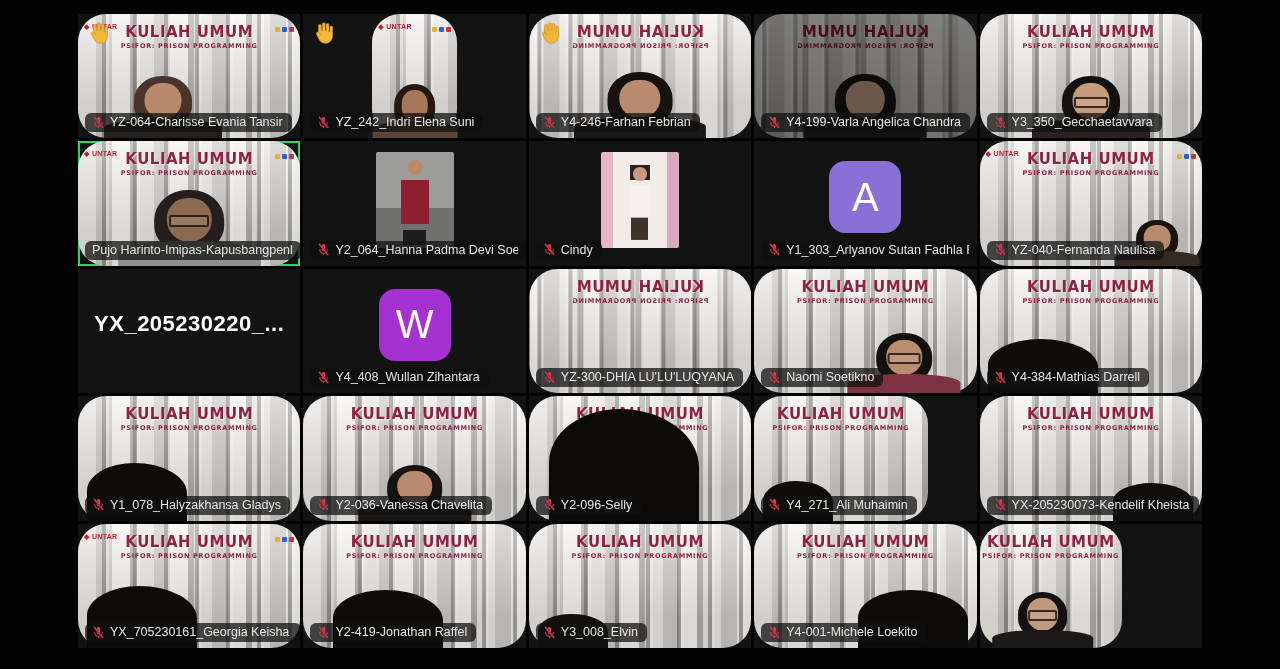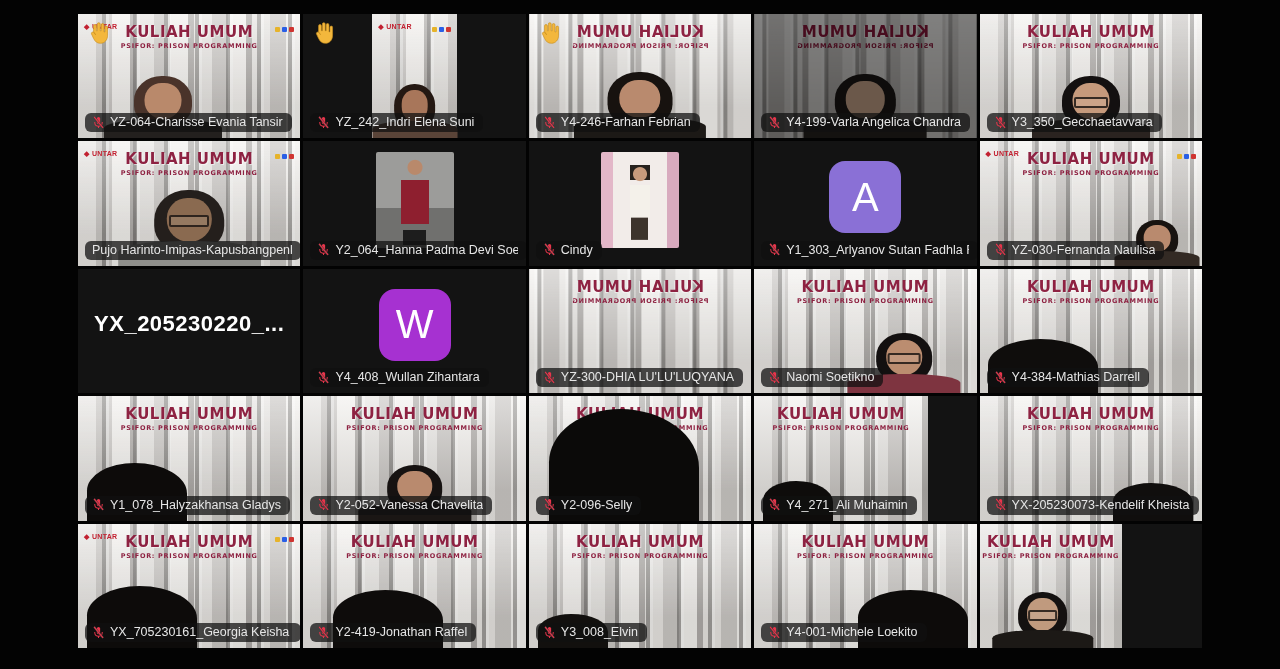--- a/index.html
+++ b/index.html
@@ -4,21 +4,21 @@
 <style>
   html,body{margin:0;padding:0;background:#000;width:1280px;height:669px;overflow:hidden;
     font-family:"Liberation Sans",sans-serif;}
   .stage{position:relative;width:1280px;height:669px;background:#030303;}
   .grid{position:absolute;left:78px;top:14px;width:1124px;height:634px;
     display:grid;grid-template-columns:repeat(5,1fr);grid-template-rows:repeat(5,1fr);gap:3px;}
   .tile{position:relative;background:#131313;overflow:hidden;}
   .tile.active{outline:2px solid #2ed46c;outline-offset:-2px;}
 
   
-  .video-area{position:absolute;top:0;bottom:0;left:0;right:0;}
+  .video-area{position:absolute;top:0;bottom:0;left:0;right:0;border-radius:28px;}
   .video-area.bars{background:
     linear-gradient(180deg, rgba(255,255,255,0.40), rgba(110,108,105,0.18) 75%),
     repeating-linear-gradient(90deg, rgba(70,68,66,0.0) 0 24px, rgba(70,68,66,0.50) 24px 28px, rgba(255,255,255,0.40) 28px 31px),
     repeating-linear-gradient(90deg, #e6e4e1 0 18px, #c7c4c1 18px 34px, #f2f0ed 34px 52px, #a8a5a2 52px 58px),
     #d9d7d4;}
   .video-area.mirrored{transform:scaleX(-1);}
   .video-area.dim{filter:brightness(0.52) contrast(1.05);}
   .v-center-strip{left:31%;right:31%;}
   .v-left-strip{left:0;right:36%;}
   .v-wide-left{left:0;right:22%;}
@@ -332,21 +332,21 @@
 
     <div class="label">
       <span class="mic">
         <svg viewBox="0 0 16 16" width="13" height="13">
           <path fill="#e8354b" d="M8 1.2a2 2 0 0 1 2 2V8a2 2 0 1 1-4 0V3.2a2 2 0 0 1 2-2z"></path>
           <path fill="#e8354b" d="M4 7.3v.7a4 4 0 0 0 8 0v-.7h1.2V8a5.2 5.2 0 0 1-4.6 5.1v1.7H7.4v-1.7A5.2 5.2 0 0 1 2.8 8v-.7z"></path>
           <path stroke="#3a3a3a" stroke-width="2.4" fill="none" d="M2.6 1.1l11 13.4"></path>
           <path stroke="#e8354b" stroke-width="1.4" fill="none" d="M2.6 1.1l11 13.4"></path>
         </svg>
       </span>
-      <span class="pname">YZ-030-Fernanda Naulisa</span>
+      <span class="pname">YZ-040-Fernanda Naulisa</span>
     </div>
   </div>
       <div class="tile">
 
     <div class="offtext">YX_205230220_...</div>
 
   </div>
       <div class="tile">
 
     <div class="letter-avatar" style="background: rgb(166, 49, 209);">W</div>
@@ -473,21 +473,21 @@
 
     <div class="label">
       <span class="mic">
         <svg viewBox="0 0 16 16" width="13" height="13">
           <path fill="#e8354b" d="M8 1.2a2 2 0 0 1 2 2V8a2 2 0 1 1-4 0V3.2a2 2 0 0 1 2-2z"></path>
           <path fill="#e8354b" d="M4 7.3v.7a4 4 0 0 0 8 0v-.7h1.2V8a5.2 5.2 0 0 1-4.6 5.1v1.7H7.4v-1.7A5.2 5.2 0 0 1 2.8 8v-.7z"></path>
           <path stroke="#3a3a3a" stroke-width="2.4" fill="none" d="M2.6 1.1l11 13.4"></path>
           <path stroke="#e8354b" stroke-width="1.4" fill="none" d="M2.6 1.1l11 13.4"></path>
         </svg>
       </span>
-      <span class="pname">Y2-052-Vanessa Chavelita</span>
+      <span class="pname">Y2-036-Vanessa Chavelita</span>
     </div>
   </div>
       <div class="tile">
     <div class="video-area bars v-full">
 
       <div class="banner">
         <div class="banner-title">KULIAH UMUM</div>
         <div class="banner-subtitle">PSIFOR: PRISON PROGRAMMING</div>
       </div>
     </div>

